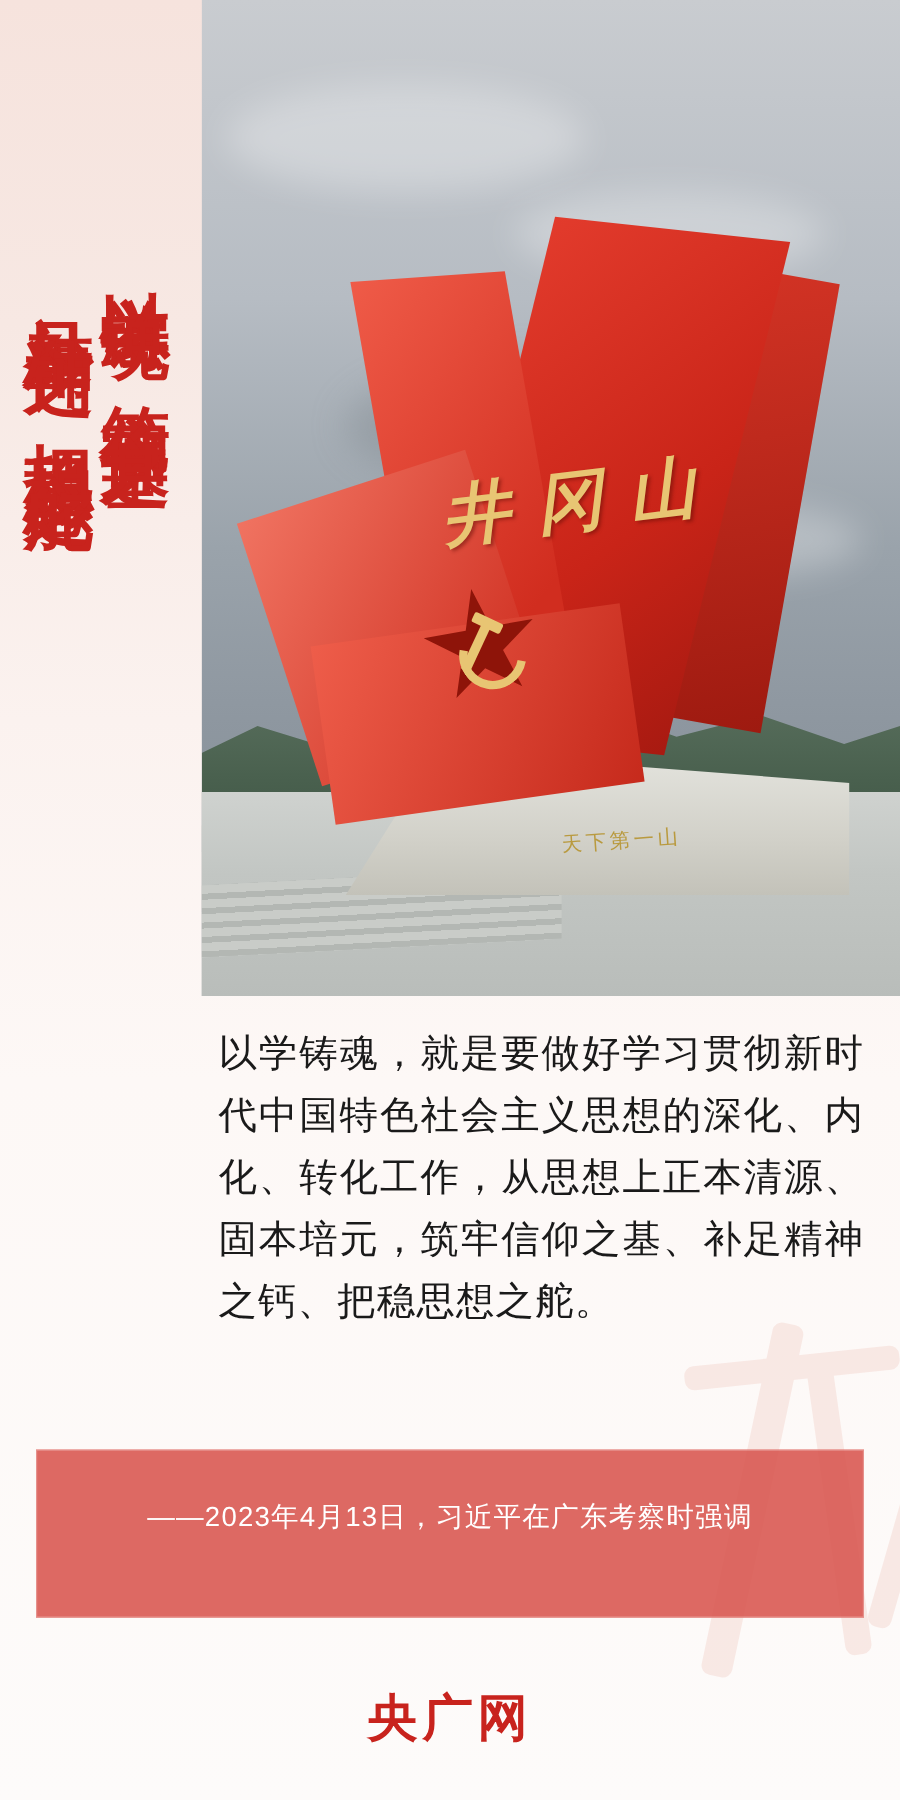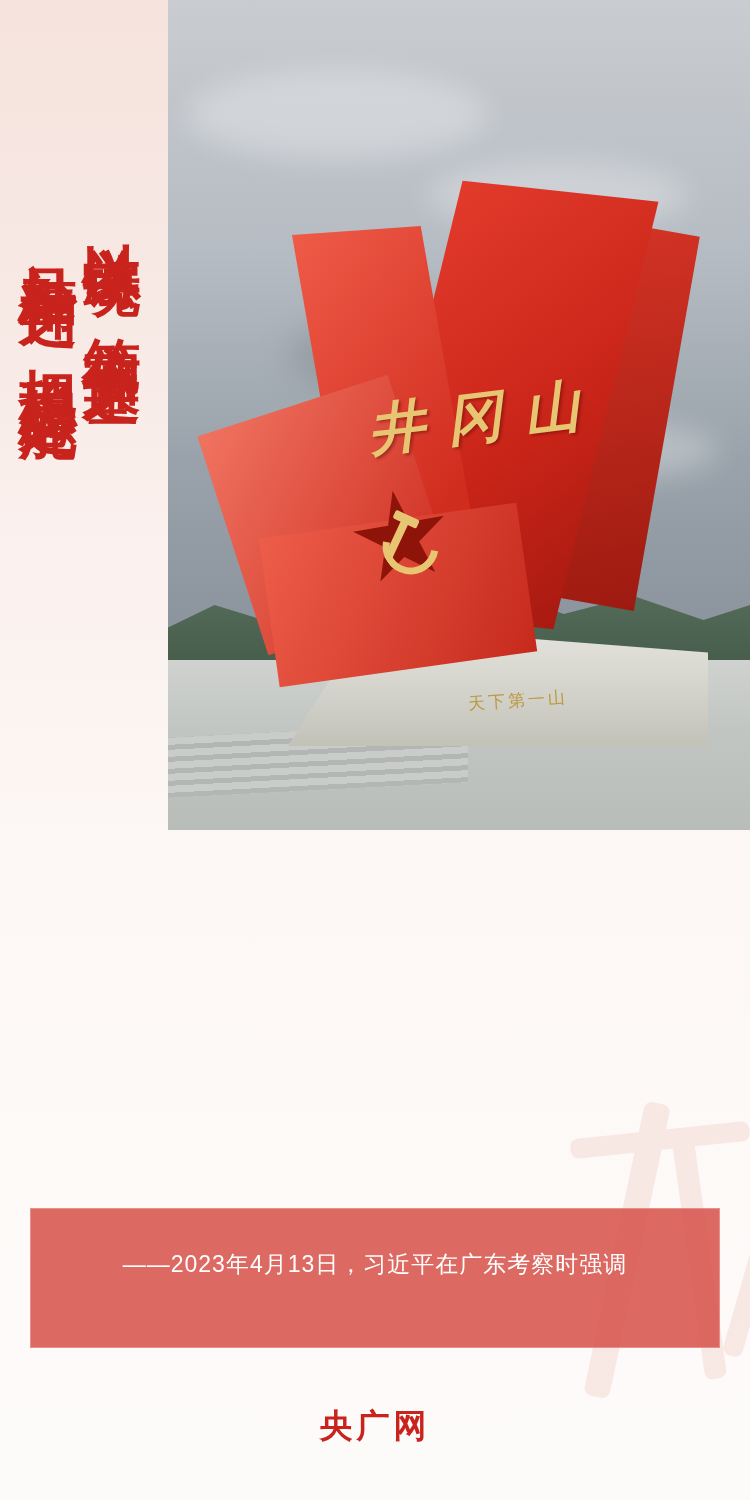--- a/index.html
+++ b/index.html
@@ -298,21 +298,21 @@
     position: absolute;
     left: 0; right: 0;
     top: 1404px;
     display: flex;
     justify-content: center;
     align-items: center;
   }
   .footer-logo {
     font-family: "Liberation Sans", sans-serif;
     font-weight: bold;
-    font-size: 33px;
+    font-size: 42px;
     color: #c8231d;
     letter-spacing: 4px;
   }
 </style>
 </head>
 <body>
 
 <div class="poster">
 
   <div class="watermark">
@@ -357,20 +357,21 @@
       <div class="mon-shard s5"></div>
       <div class="mon-title">井冈山</div>
       <div class="emblem">
         <div class="emblem-star"></div>
         <div class="emblem-sickle"></div>
         <div class="emblem-hammer"></div>
       </div>
     </div>
   </div>
 
+  <div class="body-text">以学铸魂，就是要做好学习贯彻新时代中国特色社会主义思想的深化、内化、转化工作，从思想上正本清源、固本培元，筑牢信仰之基、补足精神之钙、把稳思想之舵。</div>
 
   <div class="source-band"></div>
   <div class="source-inner">
     <div class="source-text">——2023年4月13日，习近平在广东考察时强调</div>
   </div>
 
   <div class="footer">
     <div class="footer-logo">央广网</div>
   </div>
 

